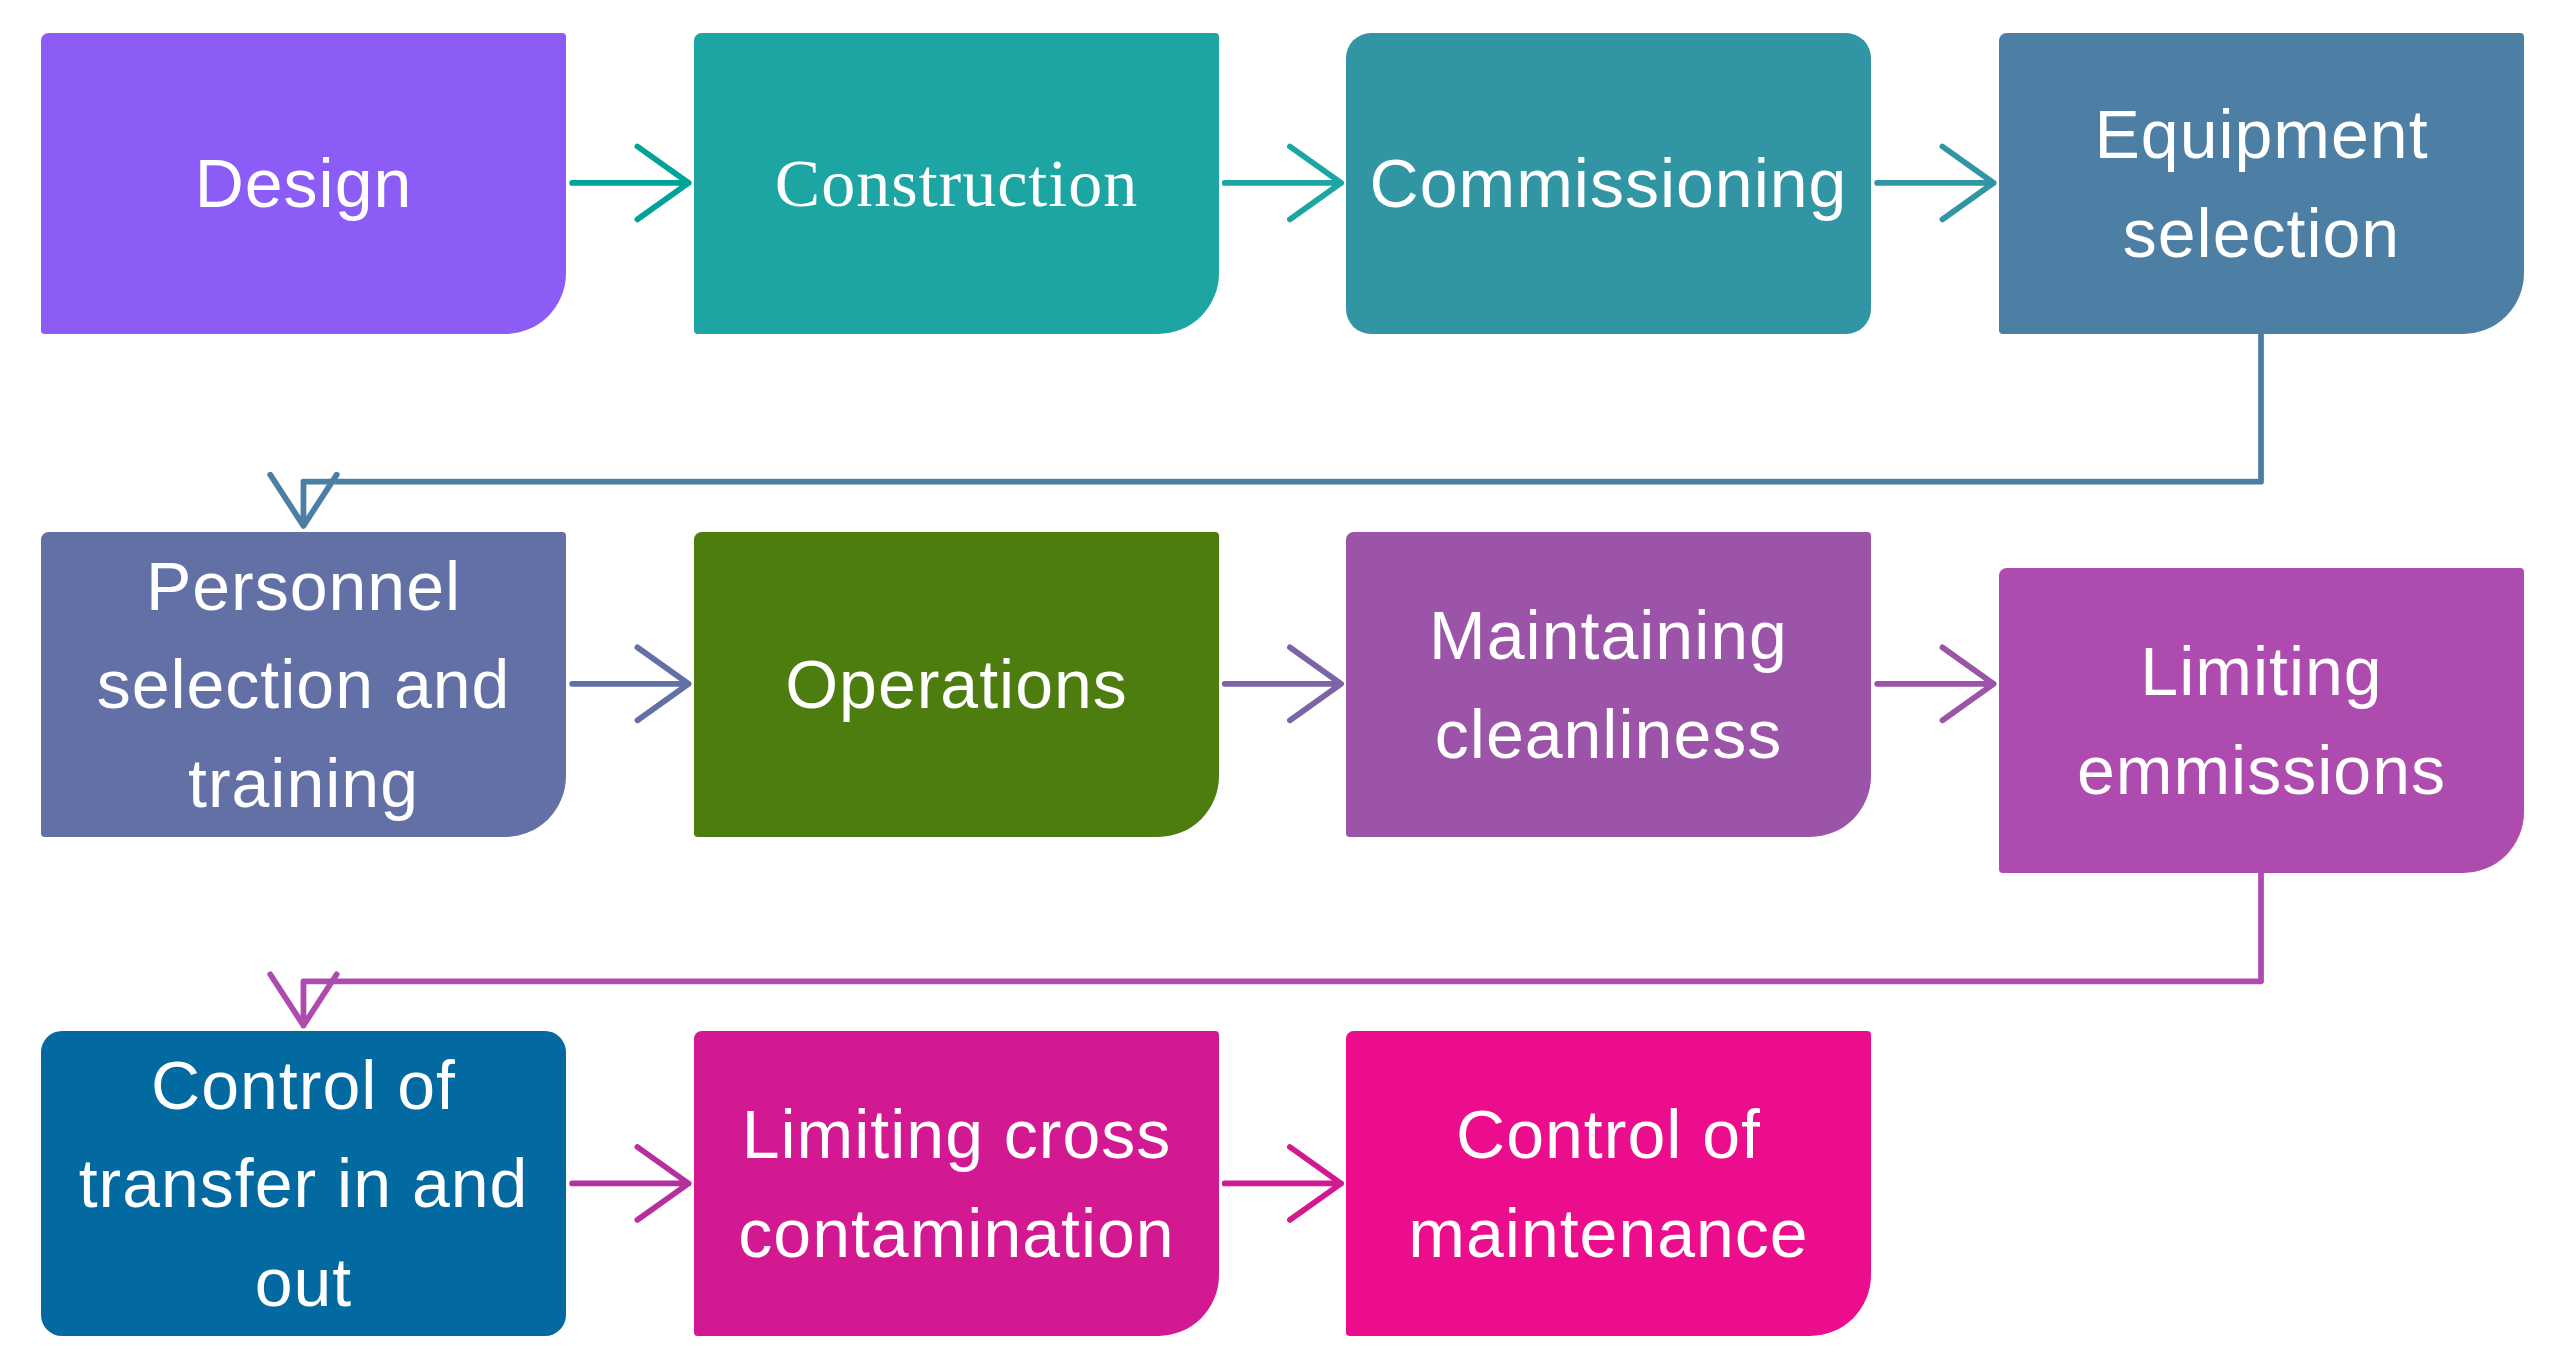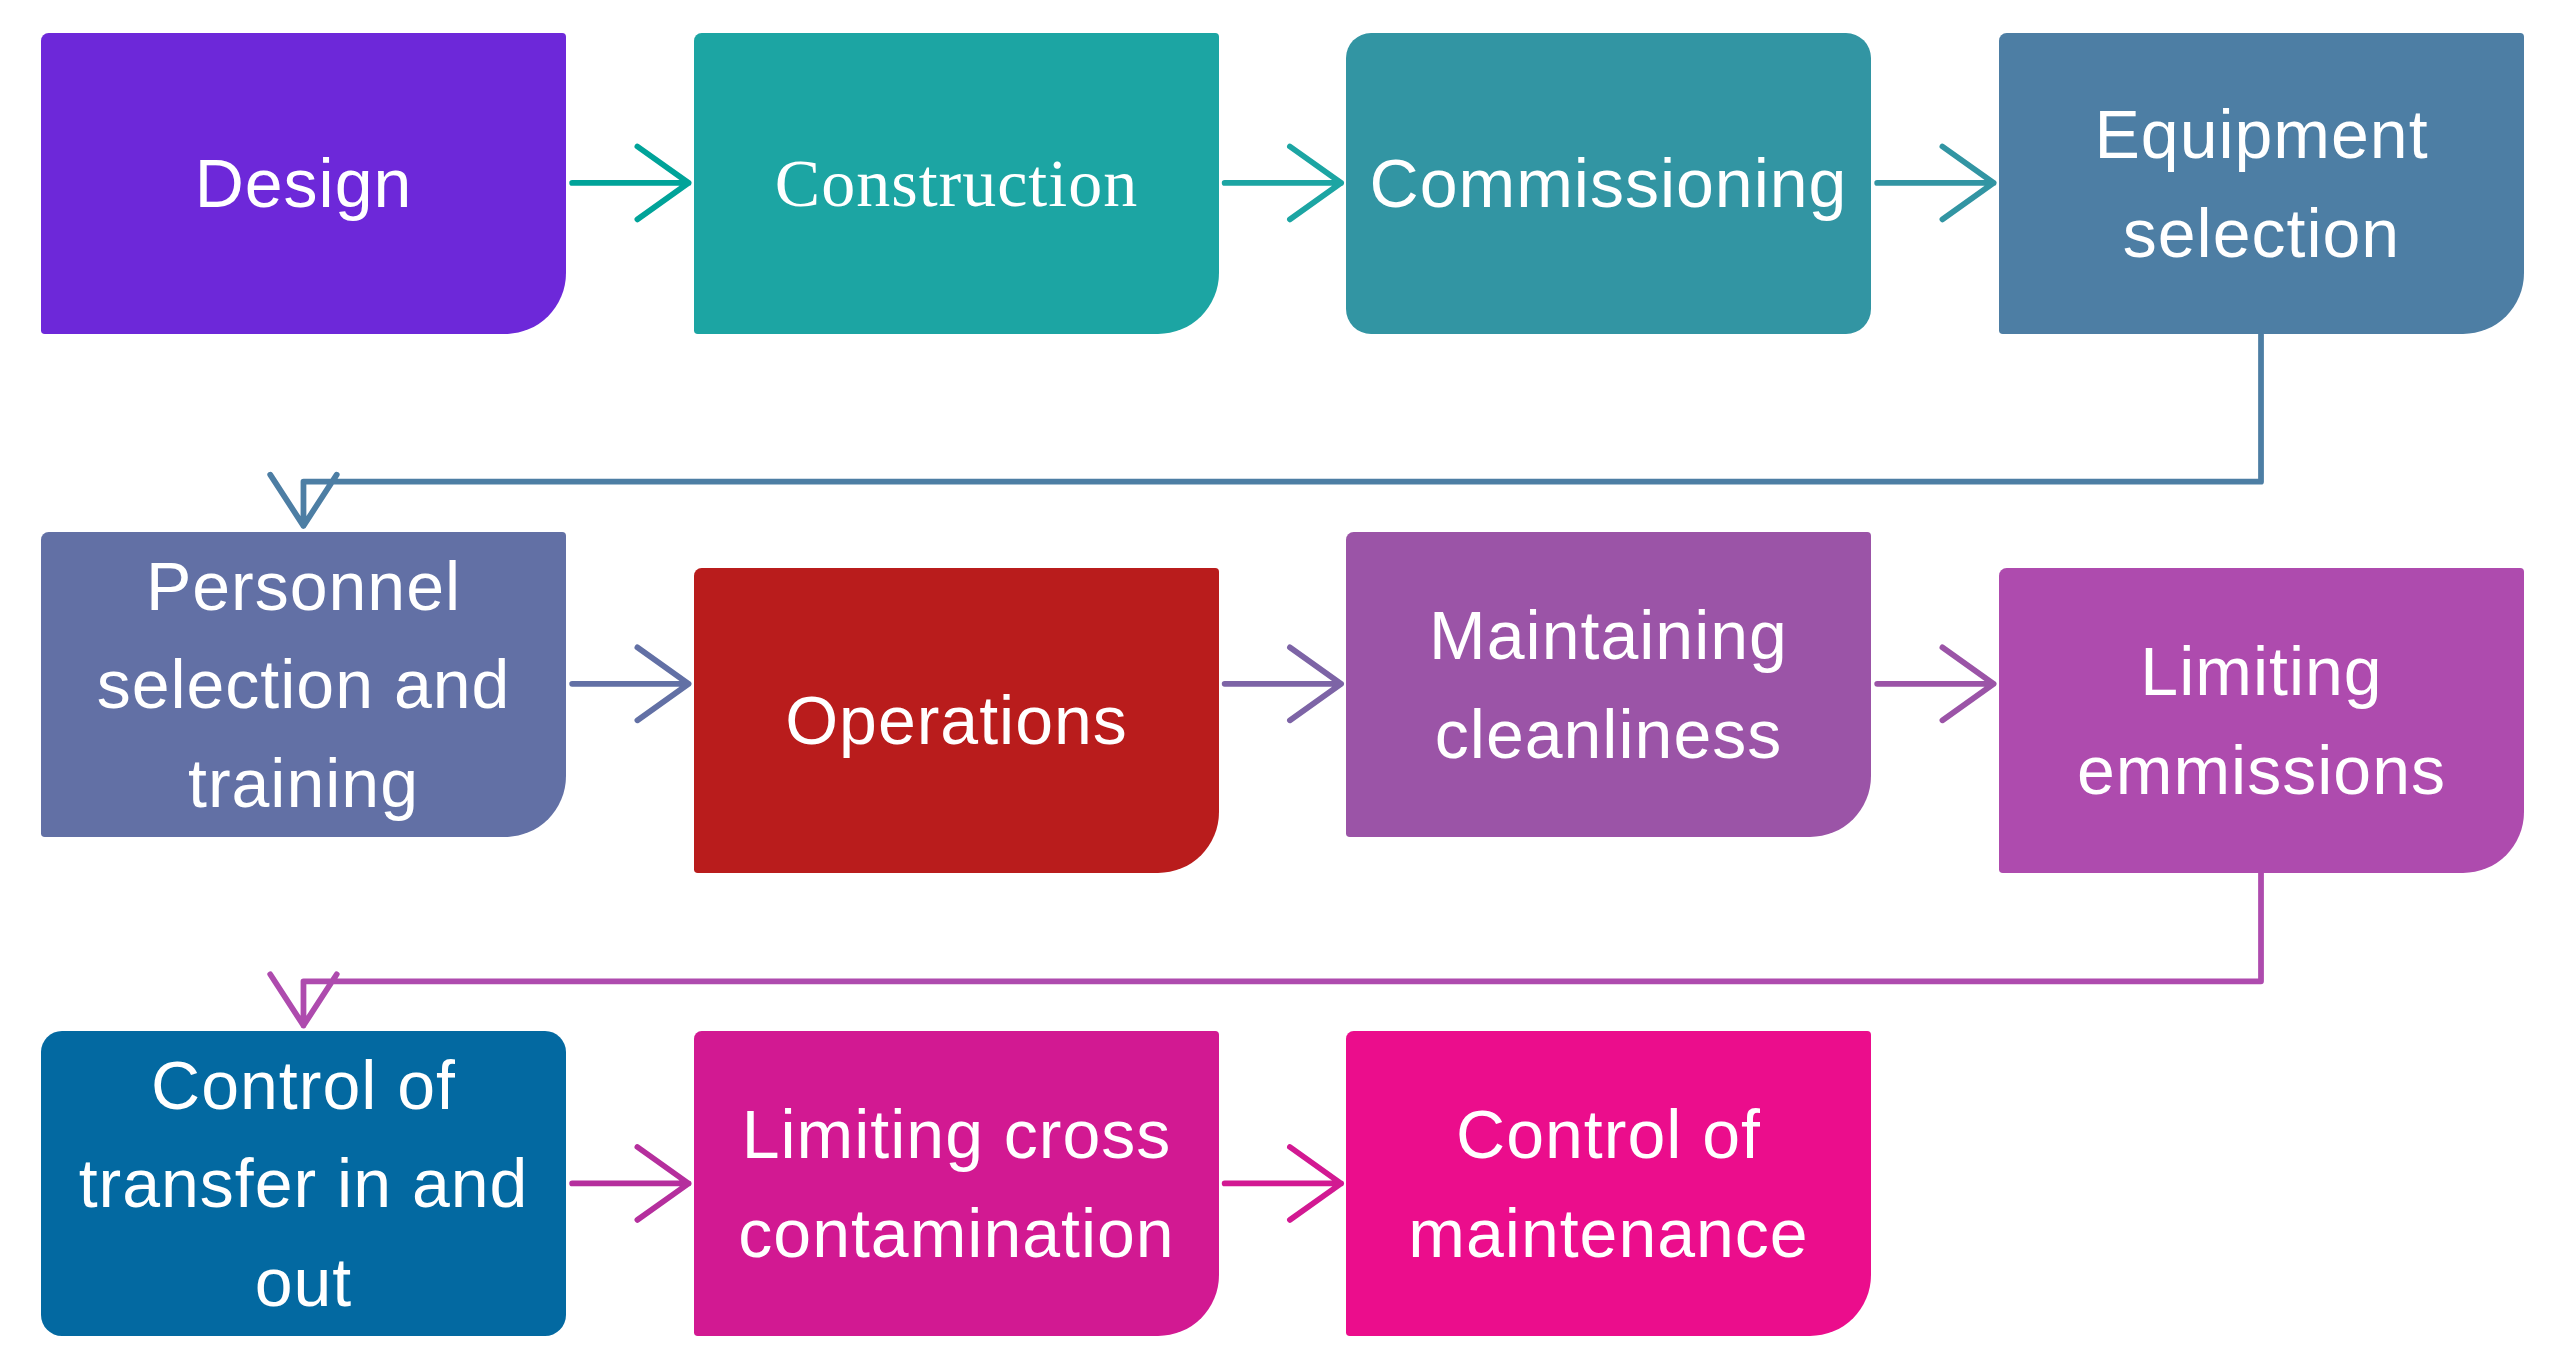--- a/index.html
+++ b/index.html
@@ -63,37 +63,37 @@
     <path d="M2934 286 H3116 M3036 229 L3116 286 L3036 343" stroke="#3295a3"></path>
     <path d="M3534 523 V753 H474 V822 M422 742 L474 822 L526 742" stroke="#4d7ea4"></path>
     <path d="M894 1069 H1076 M996 1012 L1076 1069 L996 1126" stroke="#6270a5"></path>
     <path d="M1914 1069 H2096 M2016 1012 L2096 1069 L2016 1126" stroke="#7d64a6"></path>
     <path d="M2934 1069 H3116 M3036 1012 L3116 1069 L3036 1126" stroke="#9b54a7"></path>
     <path d="M3534 1309 V1534 H474 V1603 M422 1523 L474 1603 L526 1523" stroke="#ae4bae"></path>
     <path d="M894 1850 H1076 M996 1793 L1076 1850 L996 1907" stroke="#b52f9d"></path>
     <path d="M1914 1850 H2096 M2016 1793 L2096 1850 L2016 1907" stroke="#d21992"></path>
   </svg>
 
-  <div class="box r0 c0" style="background-color: #6d28d9;">
+  <div class="box r0 c0" style="background-color: #8b5cf6;">
     <span>Design</span>
   </div>
   <div class="box r0 c1" style="background-color: rgb(28, 165, 163); font-family: Liberation Serif, serif;">
     <span>Construction</span>
   </div>
   <div class="box r0 c2" style="background-color: rgb(50, 149, 163); border-radius: 25px;">
     <span>Commissioning</span>
   </div>
   <div class="box r0 c3" style="background-color: rgb(77, 126, 164);">
     <span>Equipment selection</span>
   </div>
 
   <div class="box r1 c0" style="background-color: rgb(98, 112, 165);">
     <span>Personnel selection and training</span>
   </div>
-  <div class="box r1 c1" style="background-color: #b91c1c; margin-top: 36px;">
+  <div class="box r1 c1" style="background-color: #4d7c0f;">
     <span>Operations</span>
   </div>
   <div class="box r1 c2" style="background-color: rgb(155, 84, 167);">
     <span>Maintaining cleanliness</span>
   </div>
   <div class="box r1 c3" style="background-color: rgb(174, 75, 174); margin-top: 36px;">
     <span>Limiting emmissions</span>
   </div>
 
   <div class="box r2 c0" style="background-color: #0369a1; border-radius: 21px;">

